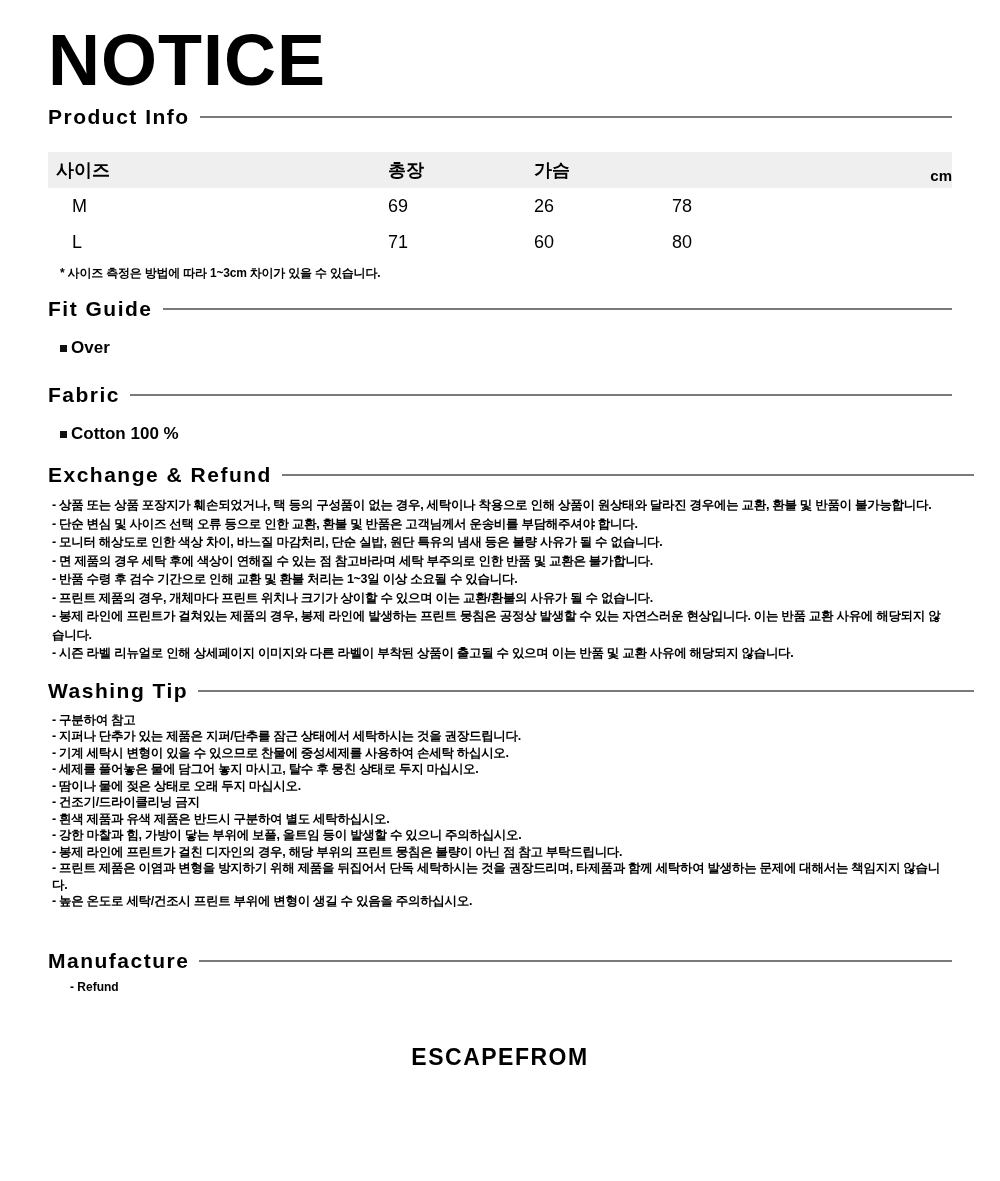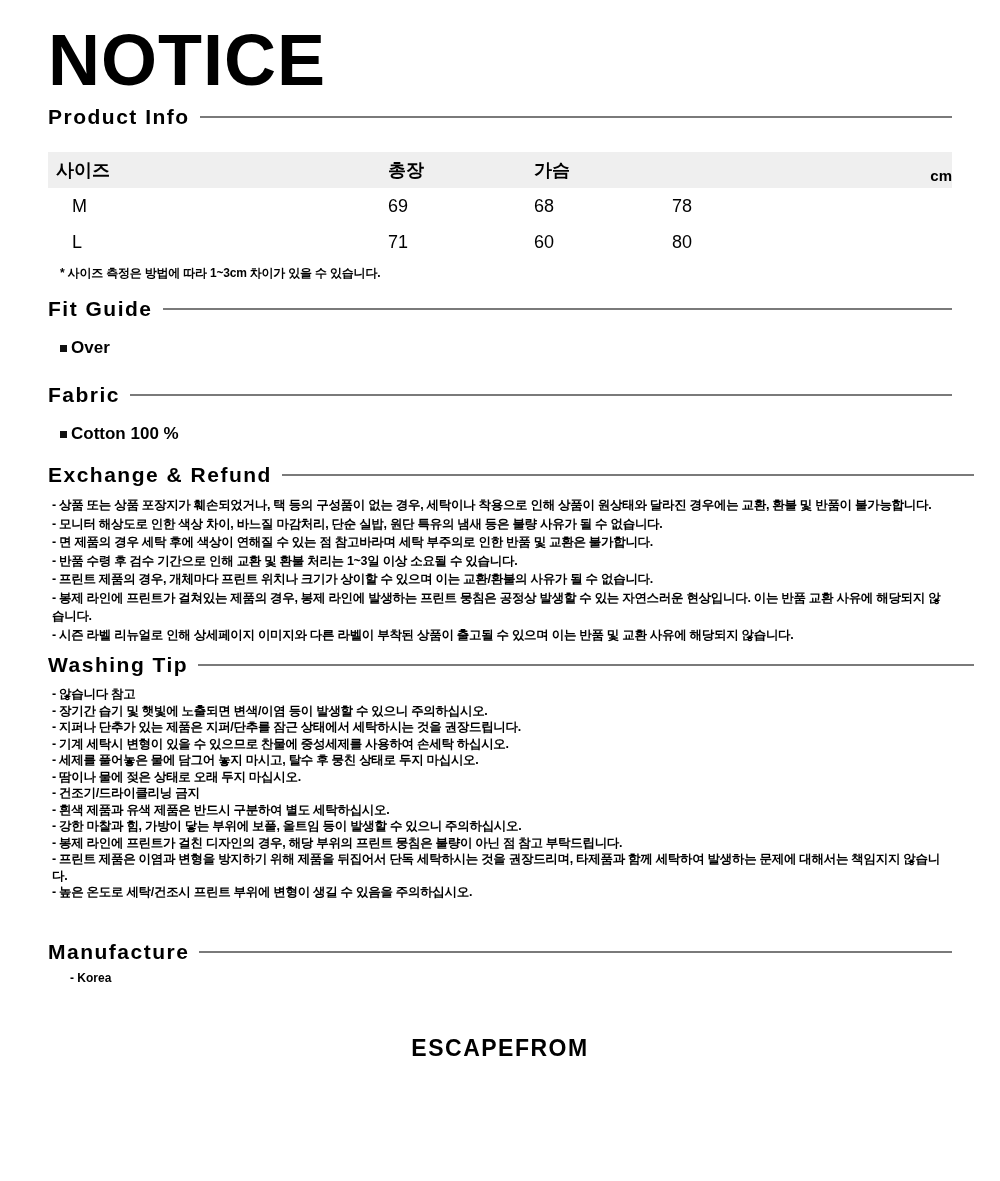--- a/index.html
+++ b/index.html
@@ -52,21 +52,21 @@
   .bullet-square { width: 7px; height: 7px; background: #111; display: inline-block; }
 
   
   .dash-list { margin-top: 8px; padding-left: 4px; font-weight: 700; letter-spacing: -0.3px; }
   .dash-list.exchange .dash-item { font-size: 12.5px; line-height: 18.5px; }
   .dash-list.washing  .dash-item { font-size: 12.5px; line-height: 16.5px; }
 
   .mt-fit   { margin-top: 14px; }
   .mt-fab   { margin-top: 24px; }
   .mt-exc   { margin-top: 18px; }
-  .mt-wash  { margin-top: 8px; justify-content: space-between; }
+  .mt-wash  { margin-top: 15px; justify-content: space-between; }
   .mt-manu  { margin-top: 38px; }
 
   .korea-line { margin: 6px 0 0 22px; font-size: 12px; font-weight: 600; }
 
   .brand-footer {
     margin-top: 50px; text-align: center;
     font-size: 23px; font-weight: 700; letter-spacing: 1.5px;
   }
 </style>
 </head>
@@ -84,21 +84,21 @@
   <div class="size-table">
     <div class="size-row header">
       <span class="cell">사이즈</span>
       <span class="cell">총장</span>
       <span class="cell">가슴</span>
       <span class="cell unit-cell">cm</span>
     </div>
     <div class="size-row body-row">
       <span class="cell size-name">M</span>
       <span class="cell">69</span>
-      <span class="cell">68</span>
+      <span class="cell">26</span>
       <span class="cell">78</span>
     </div>
     <div class="size-row body-row">
       <span class="cell size-name">L</span>
       <span class="cell">71</span>
       <span class="cell">60</span>
       <span class="cell">80</span>
     </div>
   </div>
   <div class="footnote">* 사이즈 측정은 방법에 따라 1~3cm 차이가 있을 수 있습니다.</div>
@@ -120,48 +120,48 @@
     <span class="bullet-square"></span>
     <span>Cotton 100 %</span>
   </div>
 
   <div class="section-head mt-exc">
     <span>Exchange &amp; Refund</span>
     <span class="rule rule-ext"></span>
   </div>
   <div class="dash-list exchange">
     <div class="dash-item">- 상품 또는 상품 포장지가 훼손되었거나, 택 등의 구성품이 없는 경우, 세탁이나 착용으로 인해 상품이 원상태와 달라진 경우에는 교환, 환불 및 반품이 불가능합니다.</div>
+    <div class="dash-item">- 단순 변심 및 사이즈 선택 오류 등으로 인한 교환, 환불 및 반품은 고객님께서 운송비를 부담해주셔야 합니다.</div>
     <div class="dash-item">- 모니터 해상도로 인한 색상 차이, 바느질 마감처리, 단순 실밥, 원단 특유의 냄새 등은 불량 사유가 될 수 없습니다.</div>
     <div class="dash-item">- 면 제품의 경우 세탁 후에 색상이 연해질 수 있는 점 참고바라며 세탁 부주의로 인한 반품 및 교환은 불가합니다.</div>
     <div class="dash-item">- 반품 수령 후 검수 기간으로 인해 교환 및 환불 처리는 1~3일 이상 소요될 수 있습니다.</div>
     <div class="dash-item">- 프린트 제품의 경우, 개체마다 프린트 위치나 크기가 상이할 수 있으며 이는 교환/환불의 사유가 될 수 없습니다.</div>
     <div class="dash-item">- 봉제 라인에 프린트가 걸쳐있는 제품의 경우, 봉제 라인에 발생하는 프린트 뭉침은 공정상 발생할 수 있는 자연스러운 현상입니다. 이는 반품 교환 사유에 해당되지 않습니다.</div>
     <div class="dash-item">- 시즌 라벨 리뉴얼로 인해 상세페이지 이미지와 다른 라벨이 부착된 상품이 출고될 수 있으며 이는 반품 및 교환 사유에 해당되지 않습니다.</div>
   </div>
 
   <div class="section-head mt-wash">
     <span>Washing Tip</span>
     <span class="rule rule-ext"></span>
   </div>
   <div class="dash-list washing">
-    <div class="dash-item">- 않습니다 참고</div>
-    <div class="dash-item">- 장기간 습기 및 햇빛에 노출되면 변색/이염 등이 발생할 수 있으니 주의하십시오.</div>
+    <div class="dash-item">- 구분하여 참고</div>
     <div class="dash-item">- 지퍼나 단추가 있는 제품은 지퍼/단추를 잠근 상태에서 세탁하시는 것을 권장드립니다.</div>
     <div class="dash-item">- 기계 세탁시 변형이 있을 수 있으므로 찬물에 중성세제를 사용하여 손세탁 하십시오.</div>
     <div class="dash-item">- 세제를 풀어놓은 물에 담그어 놓지 마시고, 탈수 후 뭉친 상태로 두지 마십시오.</div>
     <div class="dash-item">- 땀이나 물에 젖은 상태로 오래 두지 마십시오.</div>
     <div class="dash-item">- 건조기/드라이클리닝 금지</div>
     <div class="dash-item">- 흰색 제품과 유색 제품은 반드시 구분하여 별도 세탁하십시오.</div>
     <div class="dash-item">- 강한 마찰과 힘, 가방이 닿는 부위에 보풀, 올트임 등이 발생할 수 있으니 주의하십시오.</div>
     <div class="dash-item">- 봉제 라인에 프린트가 걸친 디자인의 경우, 해당 부위의 프린트 뭉침은 불량이 아닌 점 참고 부탁드립니다.</div>
     <div class="dash-item">- 프린트 제품은 이염과 변형을 방지하기 위해 제품을 뒤집어서 단독 세탁하시는 것을 권장드리며, 타제품과 함께 세탁하여 발생하는 문제에 대해서는 책임지지 않습니다.</div>
     <div class="dash-item">- 높은 온도로 세탁/건조시 프린트 부위에 변형이 생길 수 있음을 주의하십시오.</div>
   </div>
 
   <div class="section-head mt-manu">
     <span>Manufacture</span>
     <span class="rule"></span>
   </div>
-  <div class="korea-line">- Korea</div>
+  <div class="korea-line">- Refund</div>
 
   <div class="brand-footer">ESCAPEFROM</div>
 
 </div>
 
 </body></html>

